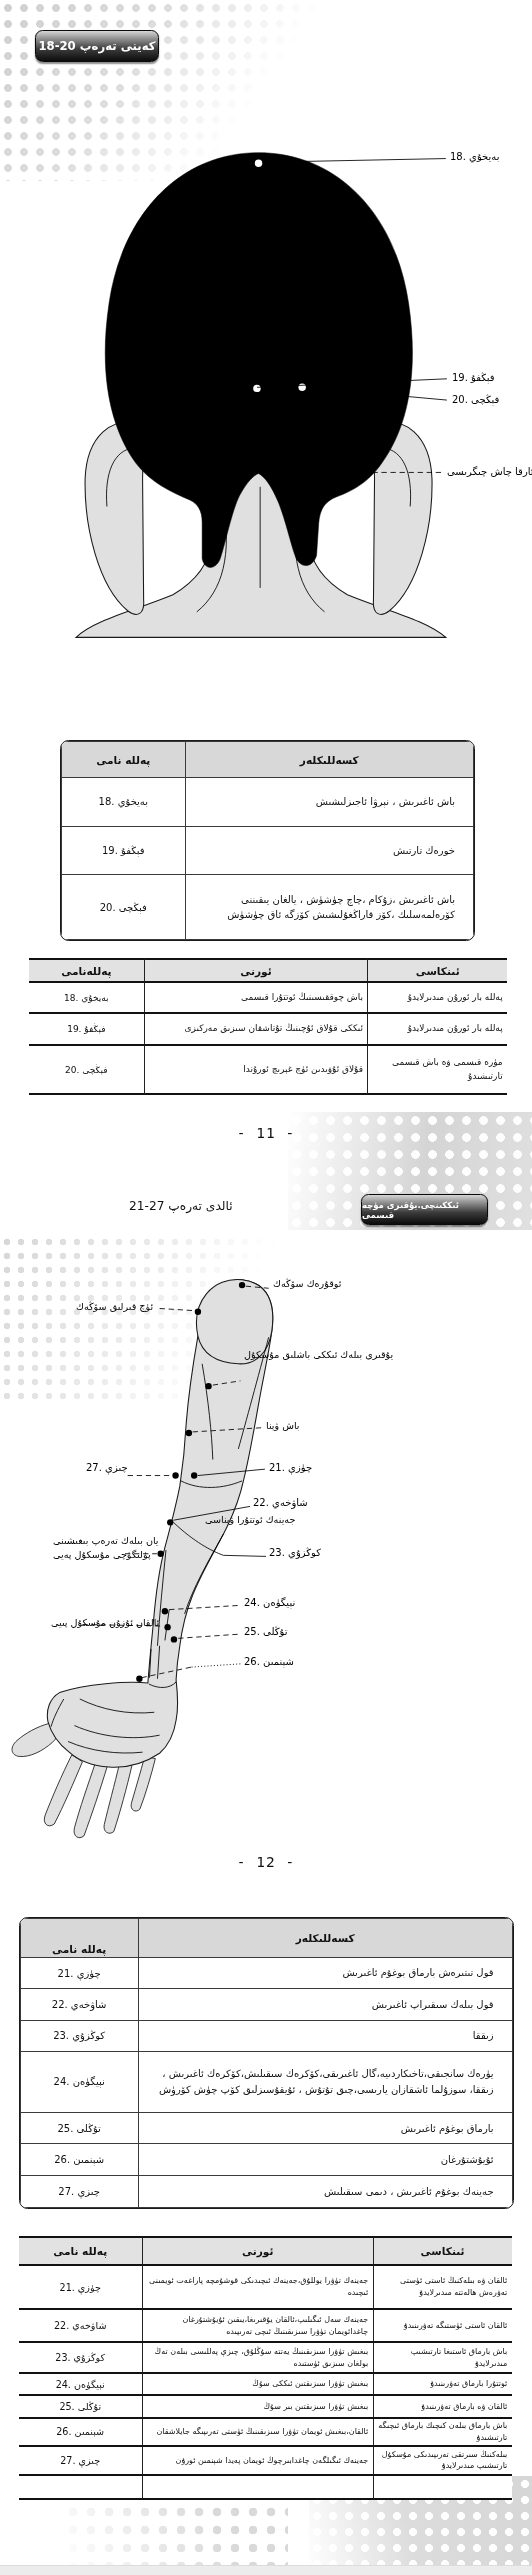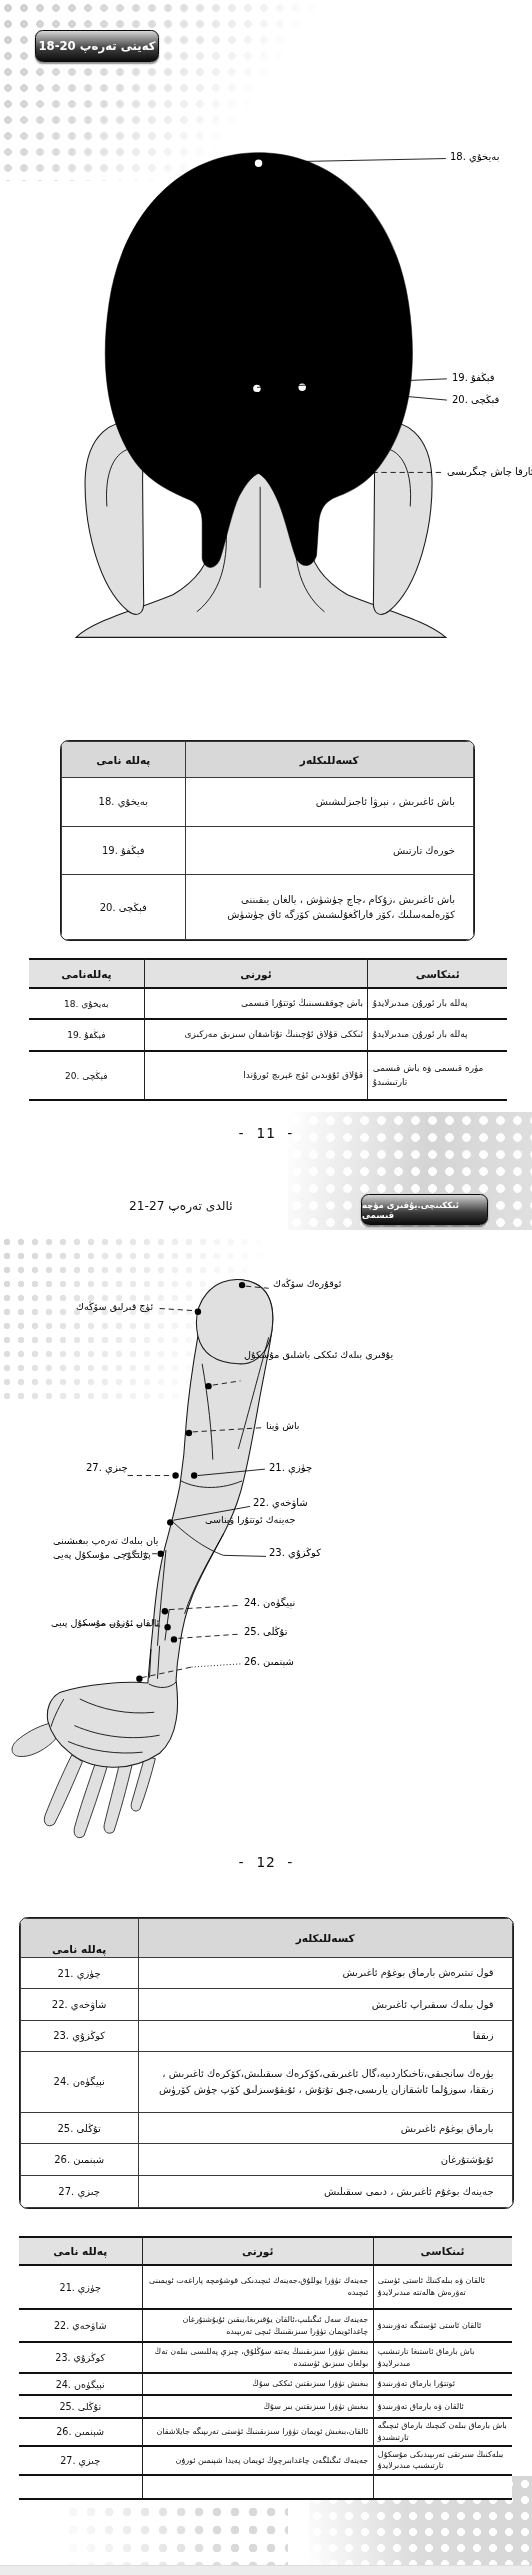--- a/index.html
+++ b/index.html
@@ -54,21 +54,21 @@
   .tbl-double{position:absolute;background:#fff;}
   .tbl-double table{width:100%;border-collapse:separate;border-spacing:0;table-layout:fixed;}
   .tbl-double th,.tbl-double td{padding:1.6px 4.3px;}
   .tbl-double thead th{border-top:2.7px double #111;border-bottom:2.7px double #111;
     background:#e2e2e2;font-size:10.6px;text-align:center;}
   .tbl-double tbody td{border-bottom:2.1px double #111;font-size:9px;}
   .tbl-double tbody tr:last-child td{border-bottom:2.7px double #111;}
   .tbl-double .vline{border-left:0.8px solid #222;border-right:0.8px solid #222;}
   .tbl-double td.ncell{direction:ltr;text-align:center;}
   .tbl-double td.lcell{direction:rtl;text-align:right;line-height:1.45;}
-  .tbl-double td.rcell{direction:rtl;text-align:left;line-height:1.45;}
+  .tbl-double td.rcell{direction:rtl;text-align:right;line-height:1.45;}
   #table4 tbody td{font-size:8px;}
   #table4 td.ncell{font-size:9.6px;}
   svg{position:absolute;left:0;}
   .lead{stroke:#000;stroke-width:1.6;fill:none;}
   .dash{stroke-dasharray:10 7;}
   .dots{stroke-dasharray:2 4;}
 </style>
 </head>
 <body>
 
@@ -143,21 +143,21 @@
   </div>
 
   <div id="table2" class="tbl-double" style="left:29px;top:958px;width:478px">
     <table>
       <colgroup>
           <col style="width:24%">
           <col style="width:47%">
           <col style="width:29%">
         </colgroup>
       <thead>
-        <tr style="height:31px">
+        <tr style="height:25px">
           <th>پەللەنامى</th>
           <th class="vline">ئورنى</th>
           <th>ئىنكاسى</th>
         </tr>
       </thead>
       <tbody>
         <tr style="height:31px">
           <td class="ncell">18. بەيخۇي</td>
           <td class="lcell vline">باش چوققىسىنىڭ ئوتتۇرا قىسمى</td>
           <td class="rcell">پەللە بار ئورۇن مىدىرلايدۇ</td>

